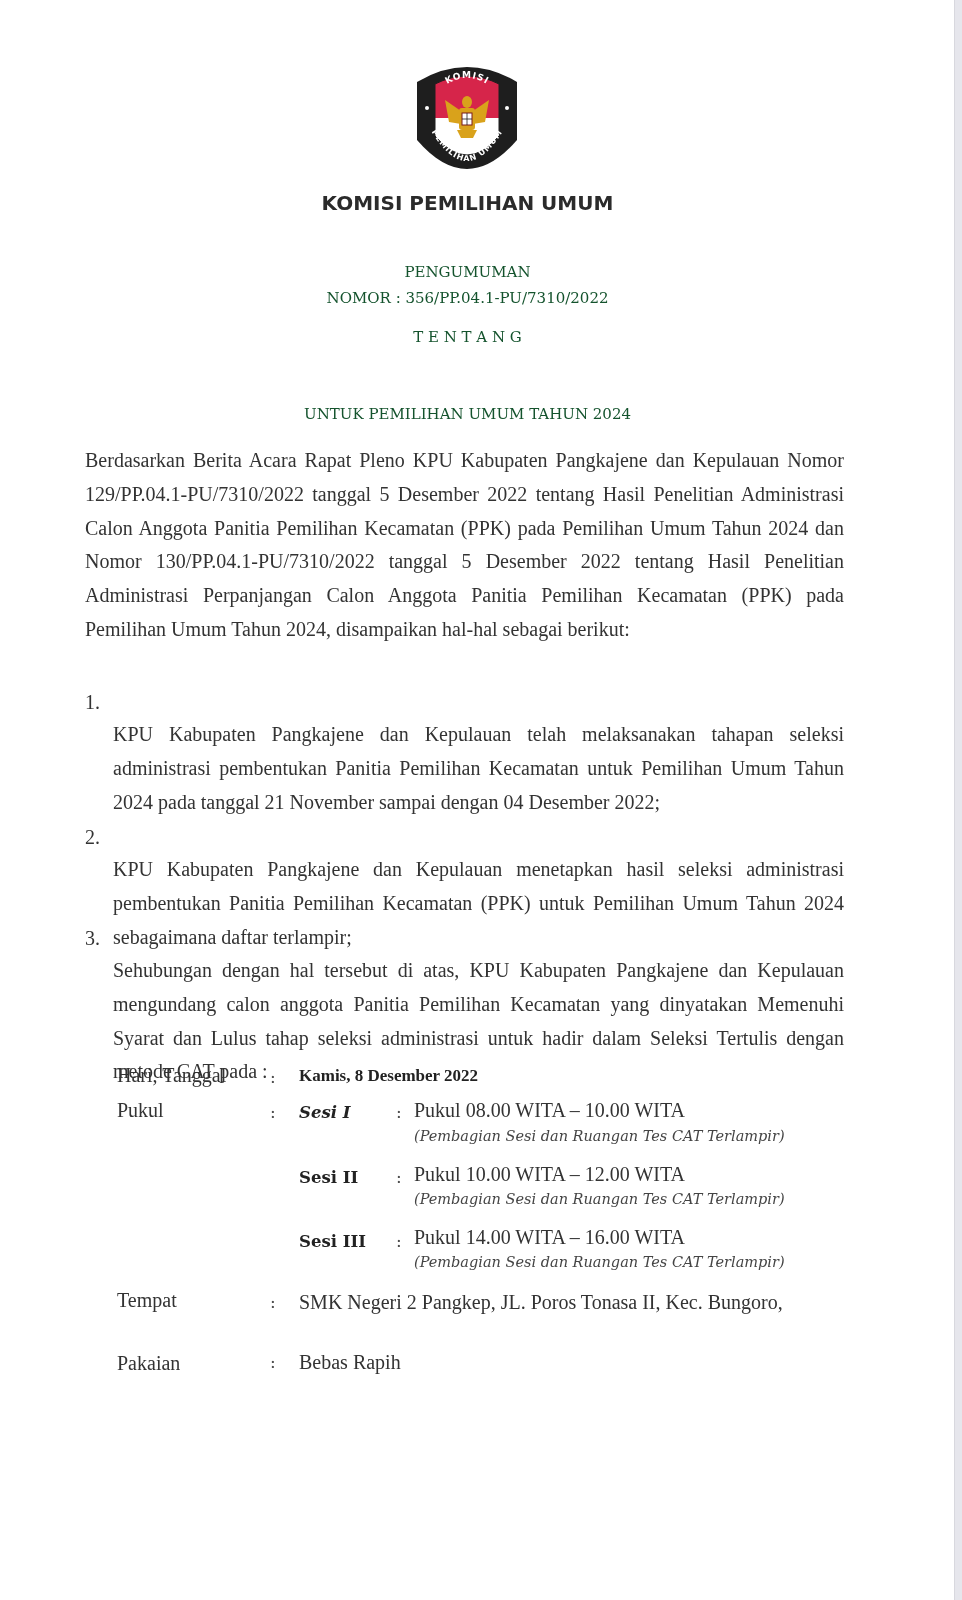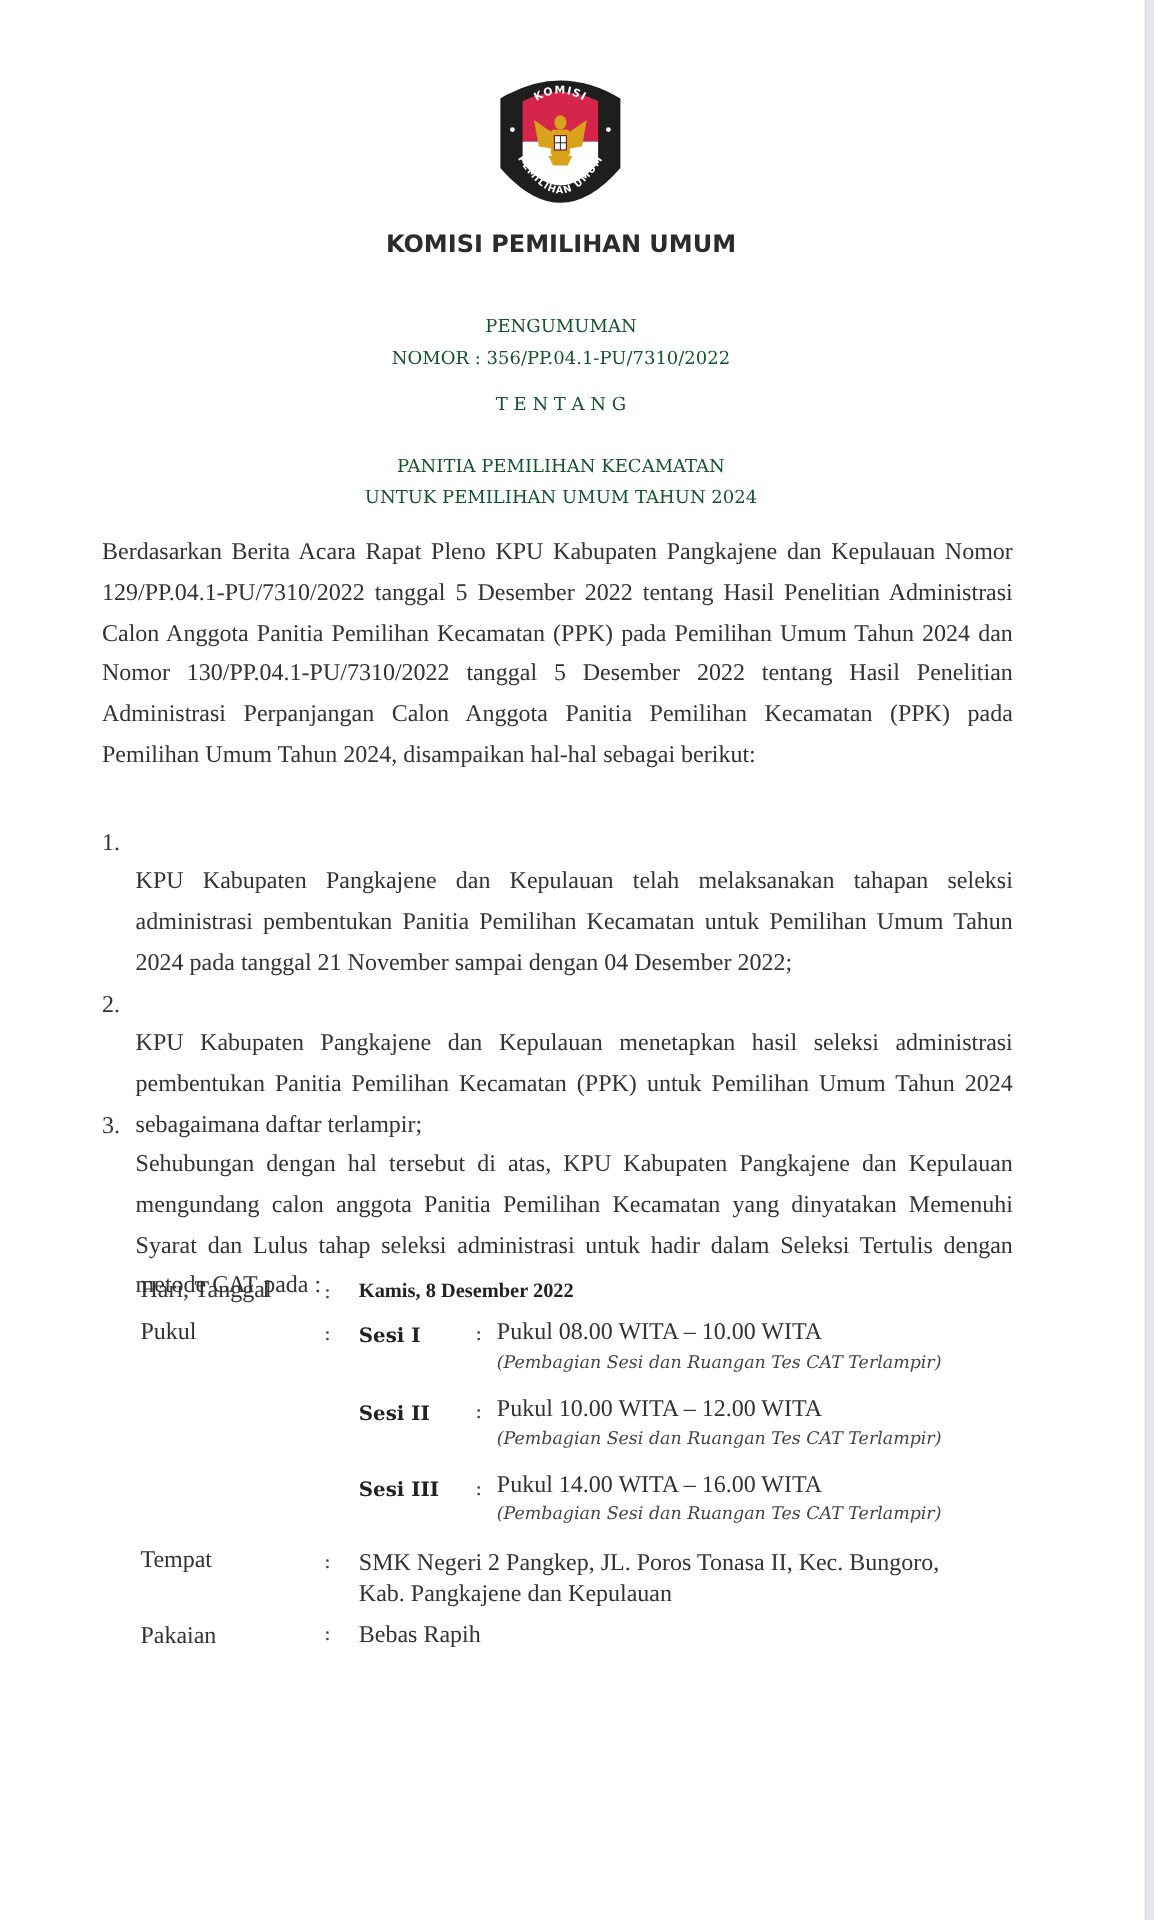--- a/index.html
+++ b/index.html
@@ -76,21 +76,20 @@
     <text font-family="DejaVu Sans, sans-serif" font-weight="bold" font-size="8" fill="#ffffff" letter-spacing="1">
       <textPath href="#arcBot" startOffset="50%" text-anchor="middle">PEMILIHAN UMUM</textPath>
     </text>
   </svg>
 
   <div class="center inst" style="top:191px;">KOMISI PEMILIHAN UMUM</div>
 
   <div class="center head-line" style="top:263px;">PENGUMUMAN</div>
   <div class="center head-line" style="top:289px;">NOMOR : 356/PP.04.1-PU/7310/2022</div>
   <div class="center head-line" style="top:328px;">T E N T A N G</div>
-  <div class="center head-line" style="top:379px;">PANITIA PEMILIHAN KECAMATAN</div>
   <div class="center head-line" style="top:405px;">UNTUK PEMILIHAN UMUM TAHUN 2024</div>
 
   <div class="body-text" style="top:444px;">Berdasarkan Berita Acara Rapat Pleno KPU Kabupaten Pangkajene dan Kepulauan Nomor 129/PP.04.1-PU/7310/2022 tanggal 5 Desember 2022 tentang Hasil Penelitian Administrasi Calon Anggota Panitia Pemilihan Kecamatan (PPK) pada Pemilihan Umum Tahun 2024 dan Nomor 130/PP.04.1-PU/7310/2022 tanggal 5 Desember 2022 tentang Hasil Penelitian Administrasi Perpanjangan Calon Anggota Panitia Pemilihan Kecamatan (PPK) pada Pemilihan Umum Tahun 2024, disampaikan hal-hal sebagai berikut:</div>
 
   <div class="list-item" style="top:686px;">
     <span class="list-num">1.</span>
     <div class="list-text">KPU Kabupaten Pangkajene dan Kepulauan telah melaksanakan tahapan seleksi administrasi pembentukan Panitia Pemilihan Kecamatan untuk Pemilihan Umum Tahun 2024 pada tanggal 21 November sampai dengan 04 Desember 2022;</div>
   </div>
   <div class="list-item" style="top:821px;">
     <span class="list-num">2.</span>
@@ -102,40 +101,39 @@
   </div>
 
   <div>
     <span class="label" style="top:1064px;">Hari, Tanggal</span>
     <span class="colon" style="top:1067px;">:</span>
     <span class="val bold" style="top:1066px;">Kamis, 8 Desember 2022</span>
 
     <span class="label" style="top:1099px;">Pukul</span>
     <span class="colon" style="top:1102px;">:</span>
 
-    <span class="sesi" style="top:1103px;">Sesi I</span>
+    <span class="sesi" style="top:1103px;font-style:italic;">Sesi I</span>
     <span class="sesi-colon" style="top:1102px;">:</span>
     <span class="sesi-time" style="top:1099px;">Pukul 08.00 WITA – 10.00 WITA</span>
     <span class="sesi-note" style="top:1128px;">(Pembagian Sesi dan Ruangan Tes CAT Terlampir)</span>
 
     <span class="sesi" style="top:1168px;">Sesi II</span>
     <span class="sesi-colon" style="top:1167px;">:</span>
     <span class="sesi-time" style="top:1163px;">Pukul 10.00 WITA – 12.00 WITA</span>
     <span class="sesi-note" style="top:1191px;">(Pembagian Sesi dan Ruangan Tes CAT Terlampir)</span>
 
     <span class="sesi" style="top:1232px;">Sesi III</span>
     <span class="sesi-colon" style="top:1231px;">:</span>
     <span class="sesi-time" style="top:1226px;">Pukul 14.00 WITA – 16.00 WITA</span>
     <span class="sesi-note" style="top:1254px;">(Pembagian Sesi dan Ruangan Tes CAT Terlampir)</span>
 
     <span class="label" style="top:1289px;">Tempat</span>
     <span class="colon" style="top:1292px;">:</span>
     <div class="place" style="top:1289px;">
       <div>SMK Negeri 2 Pangkep, JL. Poros Tonasa II, Kec. Bungoro,</div>
-      <div>Kab. Pangkajene dan Kepulauan</div>
     </div>
 
     <span class="label" style="top:1352px;">Pakaian</span>
     <span class="colon" style="top:1352px;">:</span>
     <span class="place" style="top:1349px;">Bebas Rapih</span>
   </div>
 </div>
 
 <div class="scrollbar-track"></div>
 

